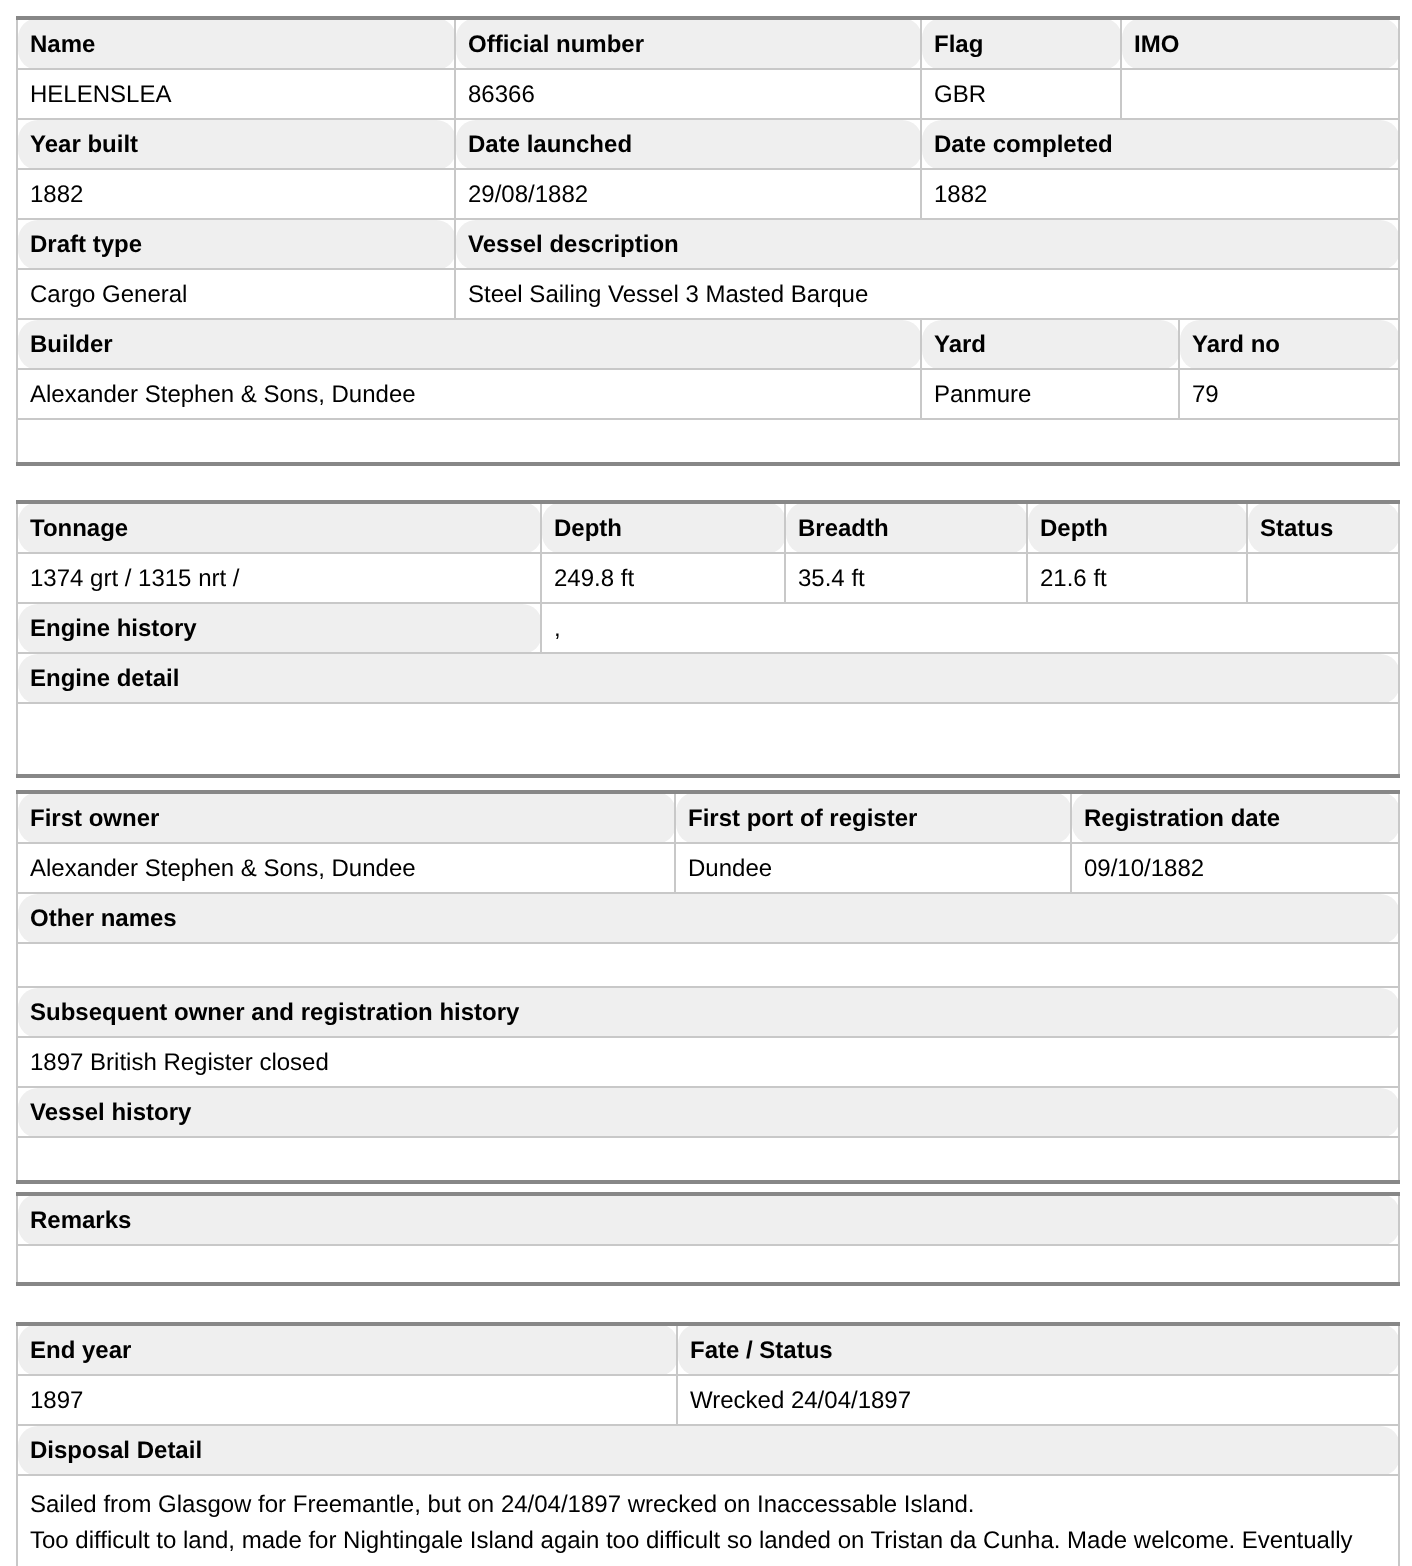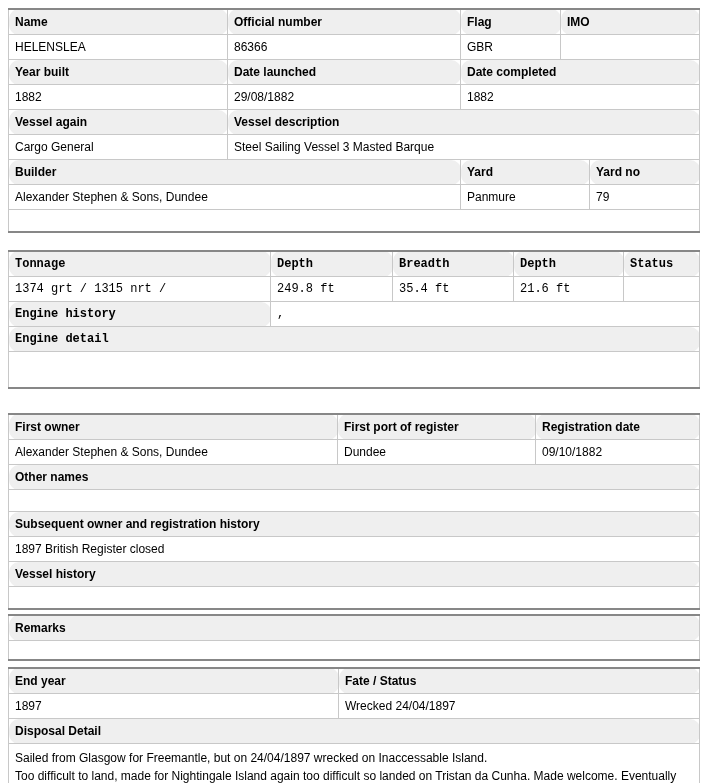--- a/index.html
+++ b/index.html
@@ -25,23 +25,23 @@
     border:1px solid #c8c8c8;
     padding:5px 6px;
     vertical-align:middle;
     overflow:hidden;
   }
   td.lbl { background:#efefef; font-weight:bold;border-radius:10px; }
   td.blank { height:11px; }
   td.blank-tall { height:25px; }
   td.blank-short { height:8px; line-height:8px; padding-top:2px; padding-bottom:2px; }
   .t1 { margin-bottom:17px; }
-  .t2 { margin-bottom:24px;font-family:Liberation Mono, monospace; }
+  .t2 { margin-bottom:6px; }
   .t3 { margin-bottom:4px; }
-  .t4 { margin-bottom:6px; }
+  .t4 { margin-bottom:18px; }
   td.disposal-cell { line-height:18px; padding:4px 6px 5px; vertical-align:top; }
 </style>
 </head>
 <body>
 
 <main>
 
   <table class="blk t1">
     <colgroup>
       <col style="width:219px">
@@ -67,21 +67,21 @@
       <td class="lbl">Year built</td>
       <td class="lbl">Date launched</td>
       <td class="lbl" colspan="3">Date completed</td>
     </tr>
     <tr>
       <td>1882</td>
       <td>29/08/1882</td>
       <td colspan="3">1882</td>
     </tr>
     <tr>
-      <td class="lbl">Vessel again</td>
+      <td class="lbl">Draft type</td>
       <td class="lbl" colspan="4">Vessel description</td>
     </tr>
     <tr>
       <td>Cargo General</td>
       <td colspan="4">Steel Sailing Vessel 3 Masted Barque</td>
     </tr>
     <tr>
       <td class="lbl" colspan="2">Builder</td>
       <td class="lbl" colspan="2">Yard</td>
       <td class="lbl">Yard no</td>

